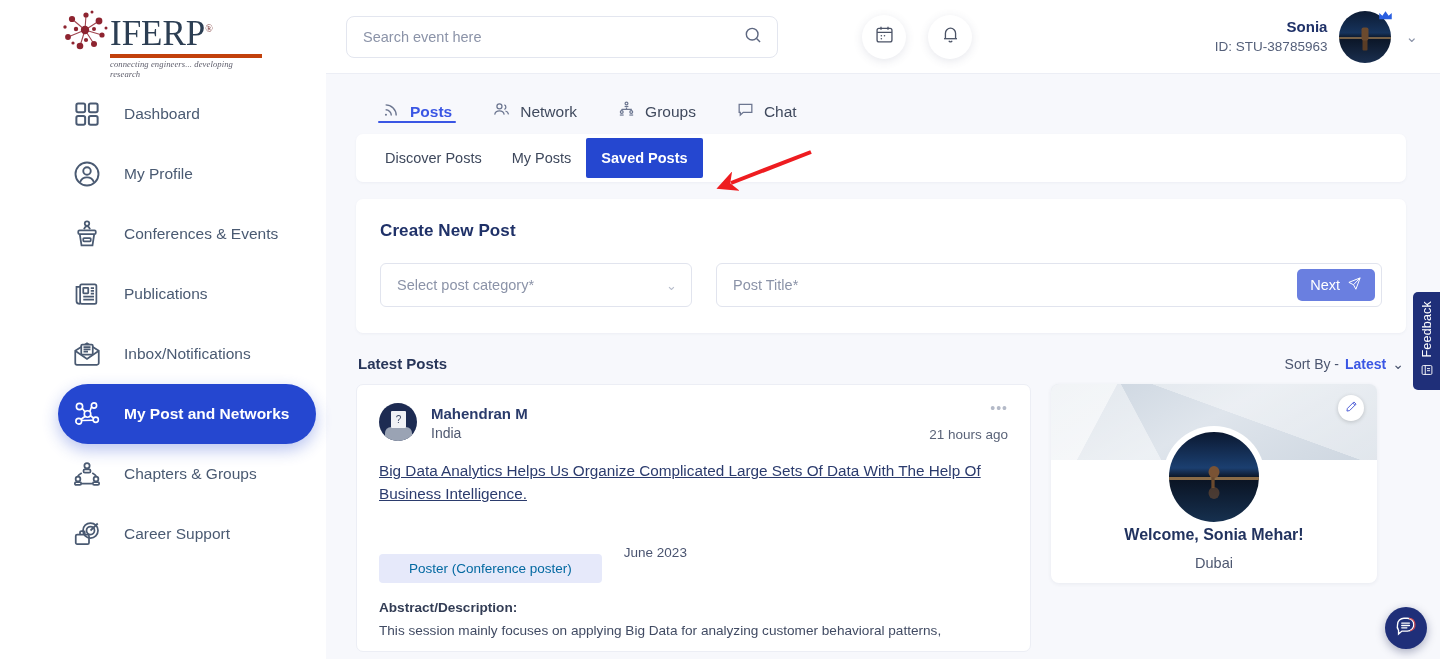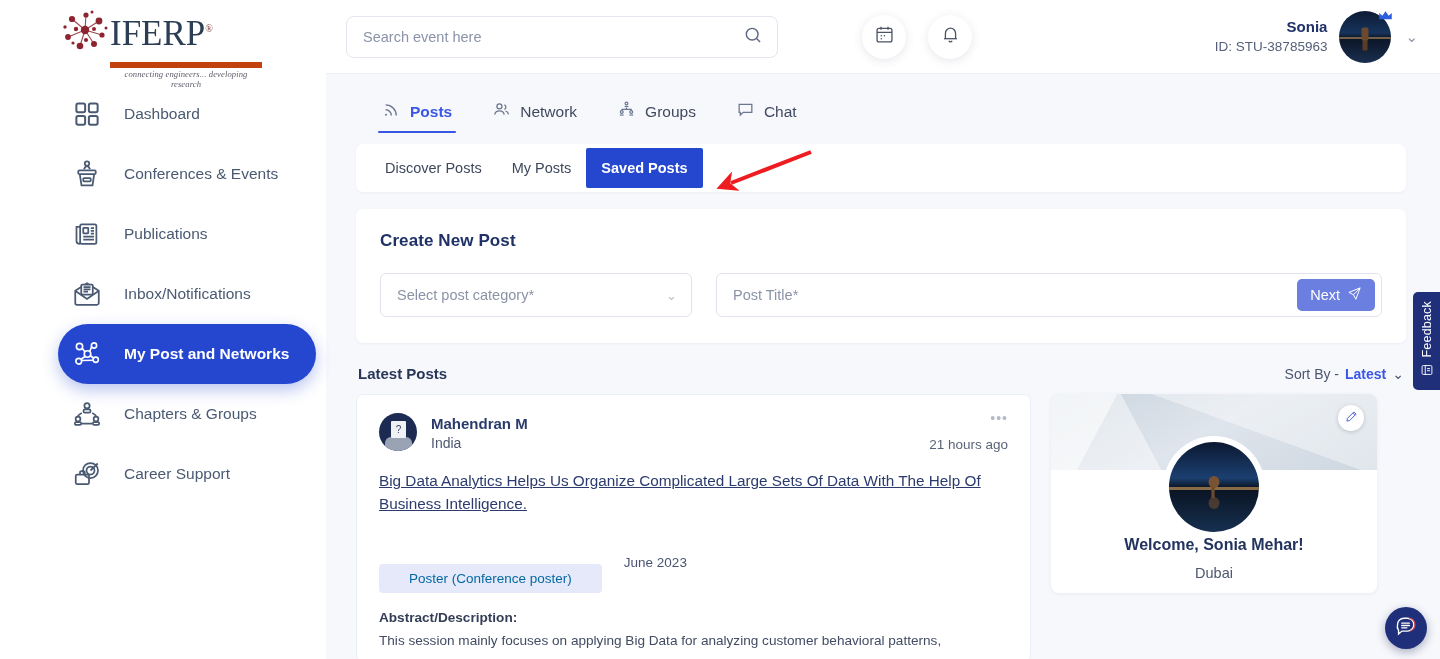--- a/index.html
+++ b/index.html
@@ -21,23 +21,23 @@
   .logo-mark { width: 46px; height: 44px; position: relative; flex: 0 0 46px; }
   .logo-text-block { margin-left: 2px; }
   .logo-word {
     font-family: "Liberation Serif", serif;
     font-size: 35px; letter-spacing: 0px; color: #2c3e53;
     line-height: 38px; font-weight: 400; position: relative;
   }
   .logo-reg { font-size: 10px; vertical-align: super; color: #7f3b3b; }
   .logo-tag {
     font-family: "Liberation Serif", serif;
-    font-size: 8.6px; color: #5d5d6b; margin-top: 9px;
-    border-top: 6px solid #c2410c; padding-top: 1px; font-style: italic;
-    width: 152px; letter-spacing: .1px; text-align: center;
+    font-size: 8.6px; color: #5d5d6b; margin-top: 1px;
+    border-top: 4px solid #c2410c; padding-top: 1px; font-style: italic;
+    width: 152px; letter-spacing: .1px;
   }
   .nav { margin-top: 12px; }
   .nav-item {
     display: flex; align-items: center; gap: 20px;
     height: 60px; margin: 0 10px 0 10px; padding-left: 12px;
     border-radius: 30px; cursor: pointer; color: #4a5a72;
     font-size: 15.5px;
   }
   .nav-item .ic { width: 34px; height: 34px; flex: 0 0 34px; display:flex; align-items:center; justify-content:center; }
   .nav-item .ic svg { width: 30px; height: 30px; }
@@ -102,21 +102,21 @@
 
   
   .content {
     flex: 1 1 auto; position: relative; overflow: hidden;
     padding: 0 34px 0 30px;
   }
   .main-tabs {
     display: flex; gap: 40px; padding: 26px 0 0 26px; align-items: flex-end;
   }
   .mtab {
-    display: flex; align-items: center; gap: 9px; padding-bottom: 10px;
+    display: flex; align-items: center; gap: 9px; 
     font-size: 15.5px; color: #404a5e; cursor: pointer; position: relative;
   }
   .mtab svg { width: 19px; height: 19px; }
   .mtab.active { color: #3a56e4; font-weight: 600; }
   .mtab.active::after {
     content:""; position:absolute; left:-4px; right:-4px; bottom:0; height:2.5px;
     background:#3a56e4; border-radius:2px;
   }
 
   .card {
@@ -300,20 +300,30 @@
           <svg viewBox="0 0 24 24" fill="none" stroke="#4a5a72" stroke-width="1.6">
             <rect x="3.5" y="3.5" width="7" height="7" rx="1.4"></rect>
               <rect x="13.5" y="3.5" width="7" height="7" rx="1.4"></rect>
             <rect x="3.5" y="13.5" width="7" height="7" rx="1.4"></rect>
               <rect x="13.5" y="13.5" width="7" height="7" rx="1.4"></rect>
           </svg>
         </span>
         <span class="nav-label">Dashboard</span>
       </div>
 
+      <div class="nav-item">
+        <span class="ic">
+          <svg viewBox="0 0 24 24" fill="none" stroke="#4a5a72" stroke-width="1.5">
+            <circle cx="12" cy="12" r="9.2"></circle>
+              <circle cx="12" cy="9.6" r="3"></circle>
+            <path d="M6.4 18.6c1-2.6 3-3.9 5.6-3.9s4.6 1.3 5.6 3.9"></path>
+          </svg>
+        </span>
+        <span class="nav-label">My Profile</span>
+      </div>
 
       <div class="nav-item">
         <span class="ic">
           <svg viewBox="0 0 24 24" fill="none" stroke="#4a5a72" stroke-width="1.4">
             <circle cx="12" cy="3.6" r="1.8"></circle>
               <path d="M9.6 8.2c.6-1.8 1.4-2.6 2.4-2.6s1.8.8 2.4 2.6"></path>
             <rect x="5" y="9" width="14" height="3.1" rx="1"></rect>
             <path d="M6.3 12.6 L7.6 21 h8.8 l1.3-8.4"></path>
             <rect x="9" y="15.2" width="6" height="2.6" rx=".6"></rect>
           </svg>

